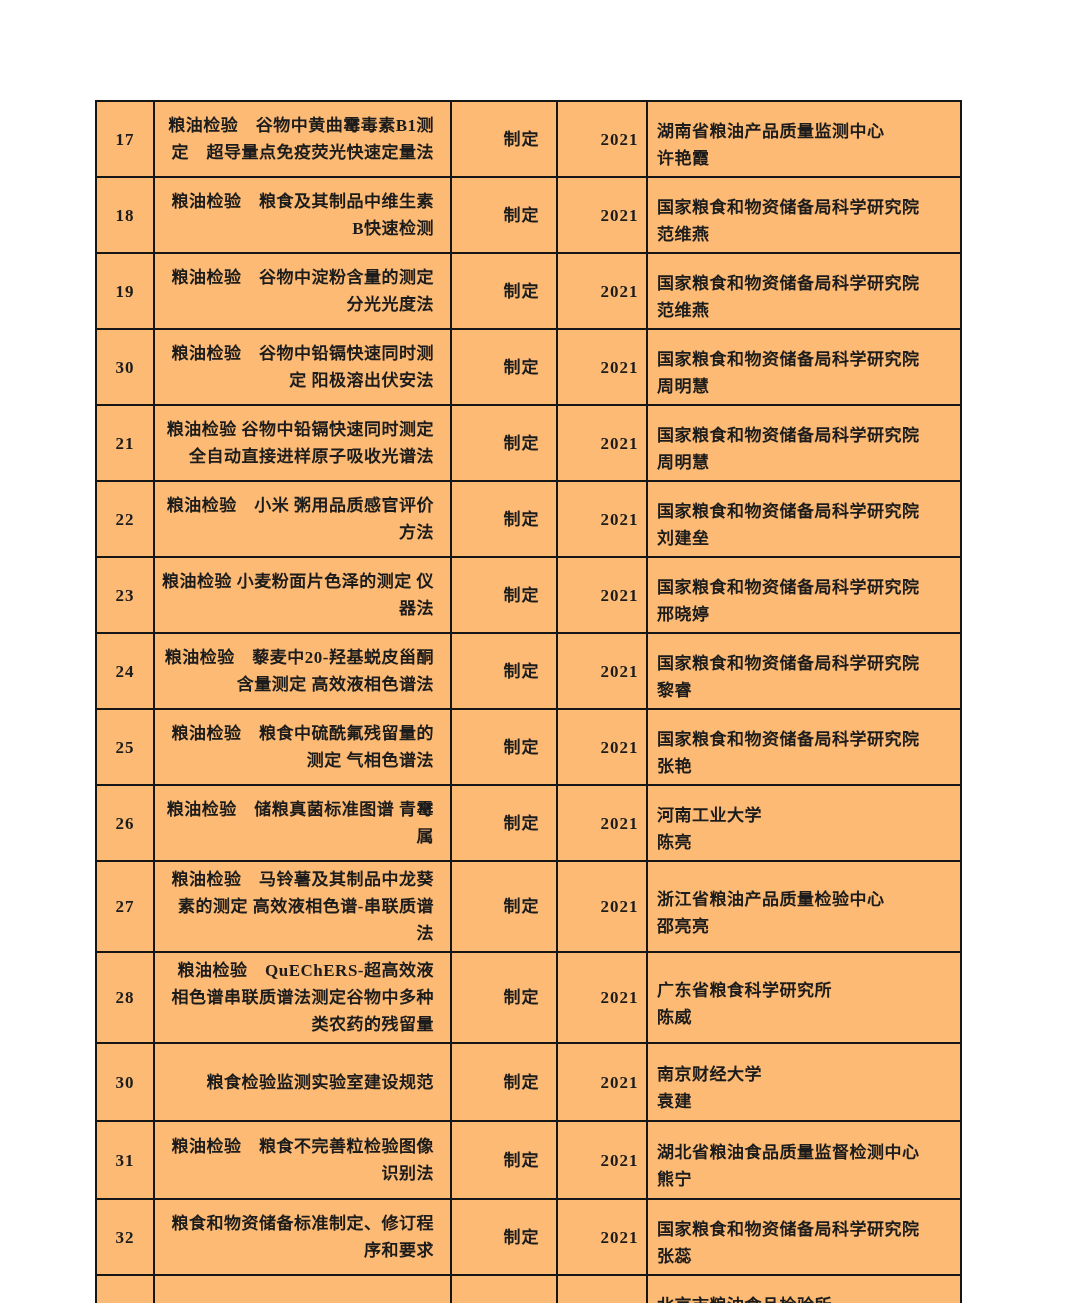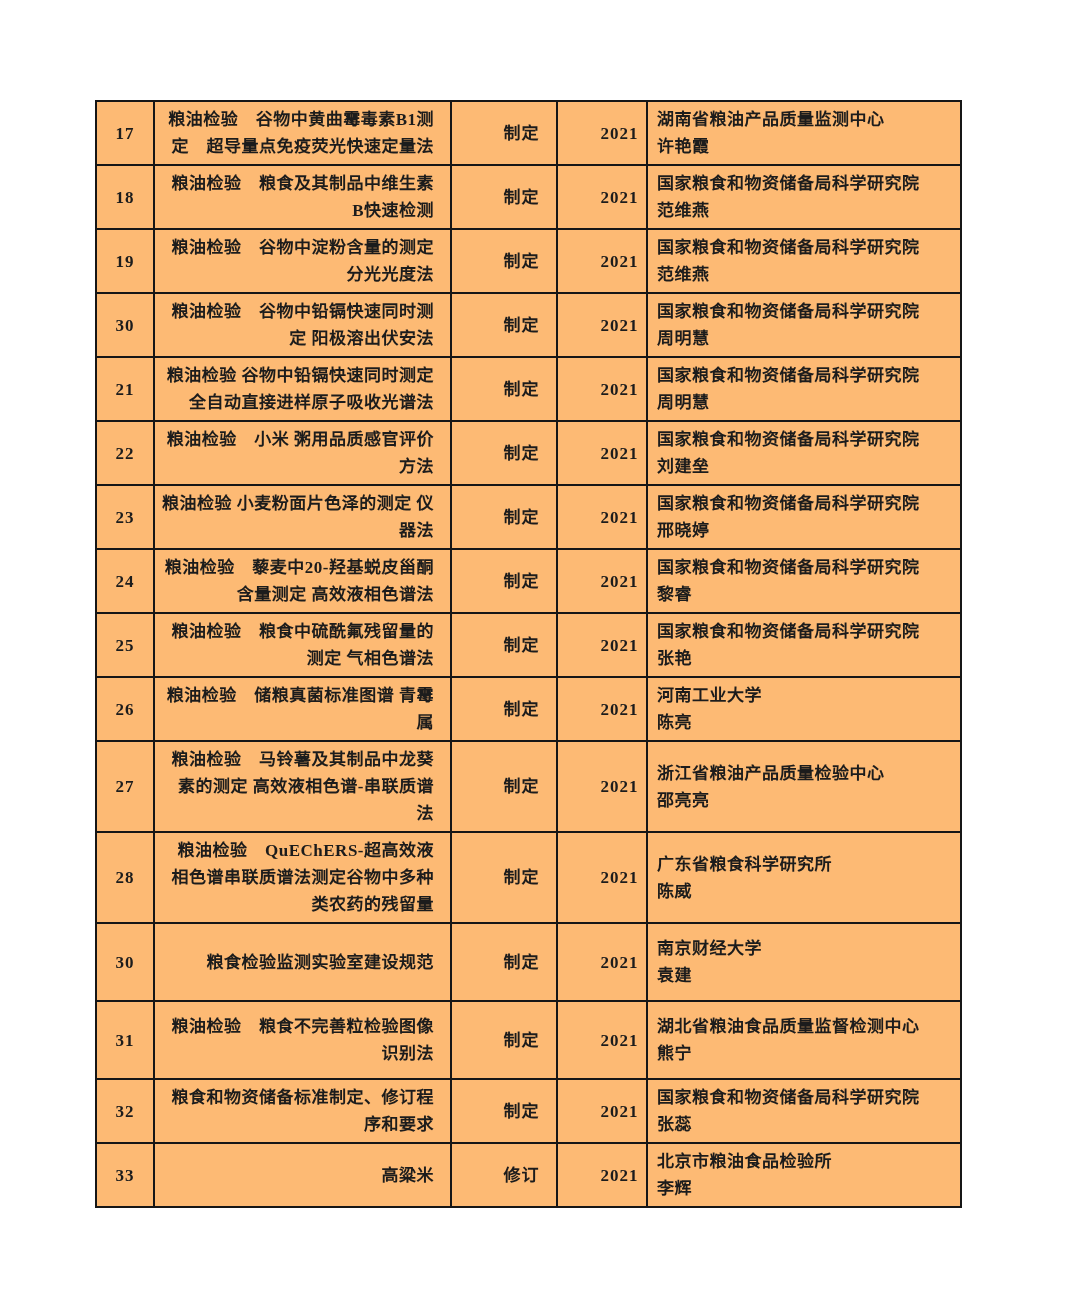--- a/index.html
+++ b/index.html
@@ -59,21 +59,21 @@
     letter-spacing: 0.5px;
     word-break: break-all;
   }
   td.col-action, td.col-year {
     text-align: center;
     letter-spacing: 1px;
     padding-left: 36px;
   }
   td.col-org {
     text-align: left;
-    padding: 4px 4px 4px 9px;
+    padding: 16px 4px 4px 9px;
     letter-spacing: 0.5px;
   }
   td.col-org .org-line, td.col-org .person-line {
     display: block;
     white-space: nowrap;
   }
 </style>
 </head>
 <body>
 

